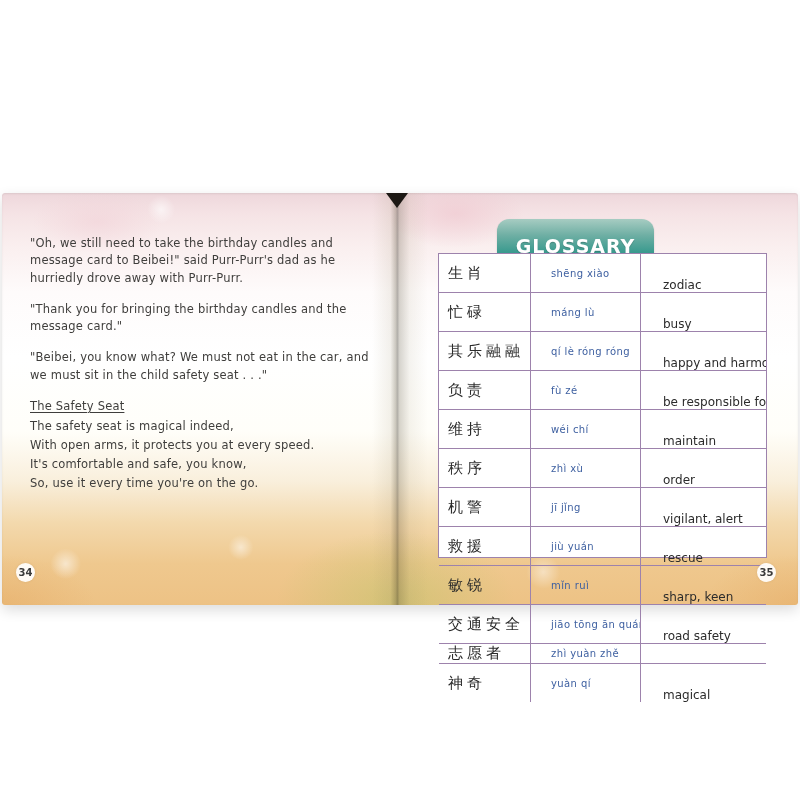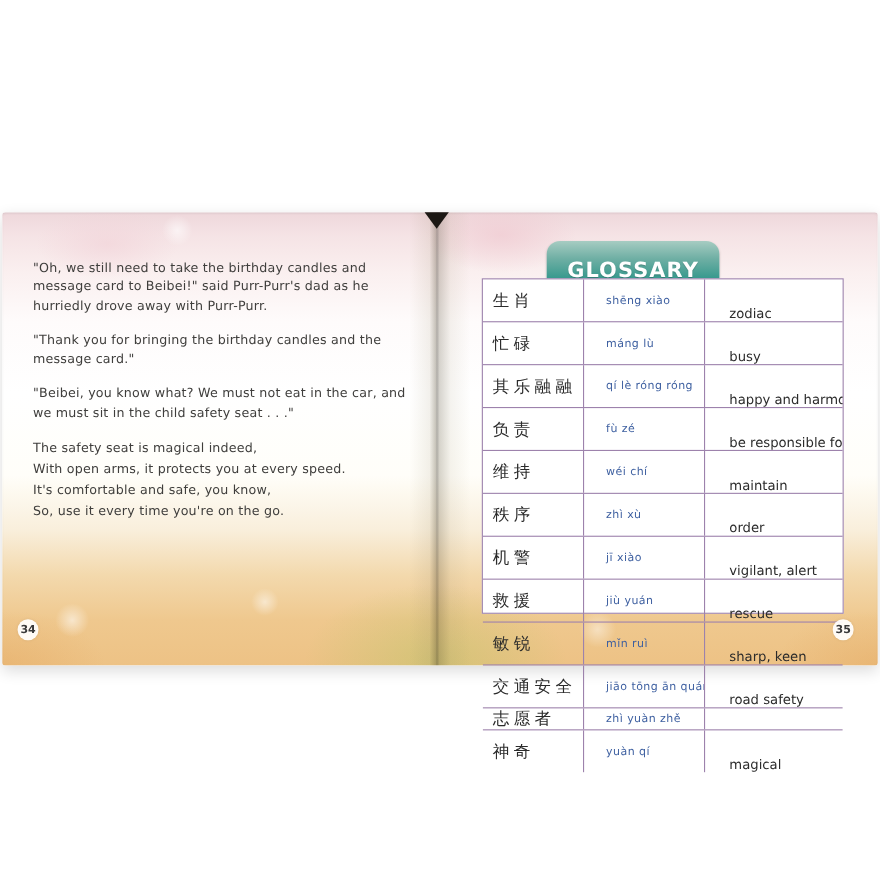--- a/index.html
+++ b/index.html
@@ -100,20 +100,21 @@
 <body>
 
 <div class="scene">
   <div class="book">
     <div class="gutter-notch"></div>
 
     <div class="story">
       <p class="para">"Oh, we still need to take the birthday candles and message card to Beibei!" said Purr-Purr's dad as he hurriedly drove away with Purr-Purr.</p>
       <p class="para">"Thank you for bringing the birthday candles and the message card."</p>
       <p class="para">"Beibei, you know what? We must not eat in the car, and we must sit in the child safety seat . . ."</p>
+      <div class="poem-title">The Safety Seat</div>
       <div class="poem-line">The safety seat is magical indeed,</div>
       <div class="poem-line">With open arms, it protects you at every speed.</div>
       <div class="poem-line">It's comfortable and safe, you know,</div>
       <div class="poem-line">So, use it every time you're on the go.</div>
     </div>
 
     <div class="banner">
       <span class="banner-text">GLOSSARY</span>
     </div>
 
@@ -143,21 +144,21 @@
         <div class="g-cell pinyin">wéi chí</div>
         <div class="g-cell english">maintain</div>
       </div>
       <div class="g-row">
         <div class="g-cell hanzi">秩序</div>
         <div class="g-cell pinyin">zhì xù</div>
         <div class="g-cell english">order</div>
       </div>
       <div class="g-row">
         <div class="g-cell hanzi">机警</div>
-        <div class="g-cell pinyin">jī xiào</div>
+        <div class="g-cell pinyin">jī jǐng</div>
         <div class="g-cell english">vigilant, alert</div>
       </div>
       <div class="g-row">
         <div class="g-cell hanzi">救援</div>
         <div class="g-cell pinyin">jiù yuán</div>
         <div class="g-cell english">rescue</div>
       </div>
       <div class="g-row">
         <div class="g-cell hanzi">敏锐</div>
         <div class="g-cell pinyin">mǐn ruì</div>

